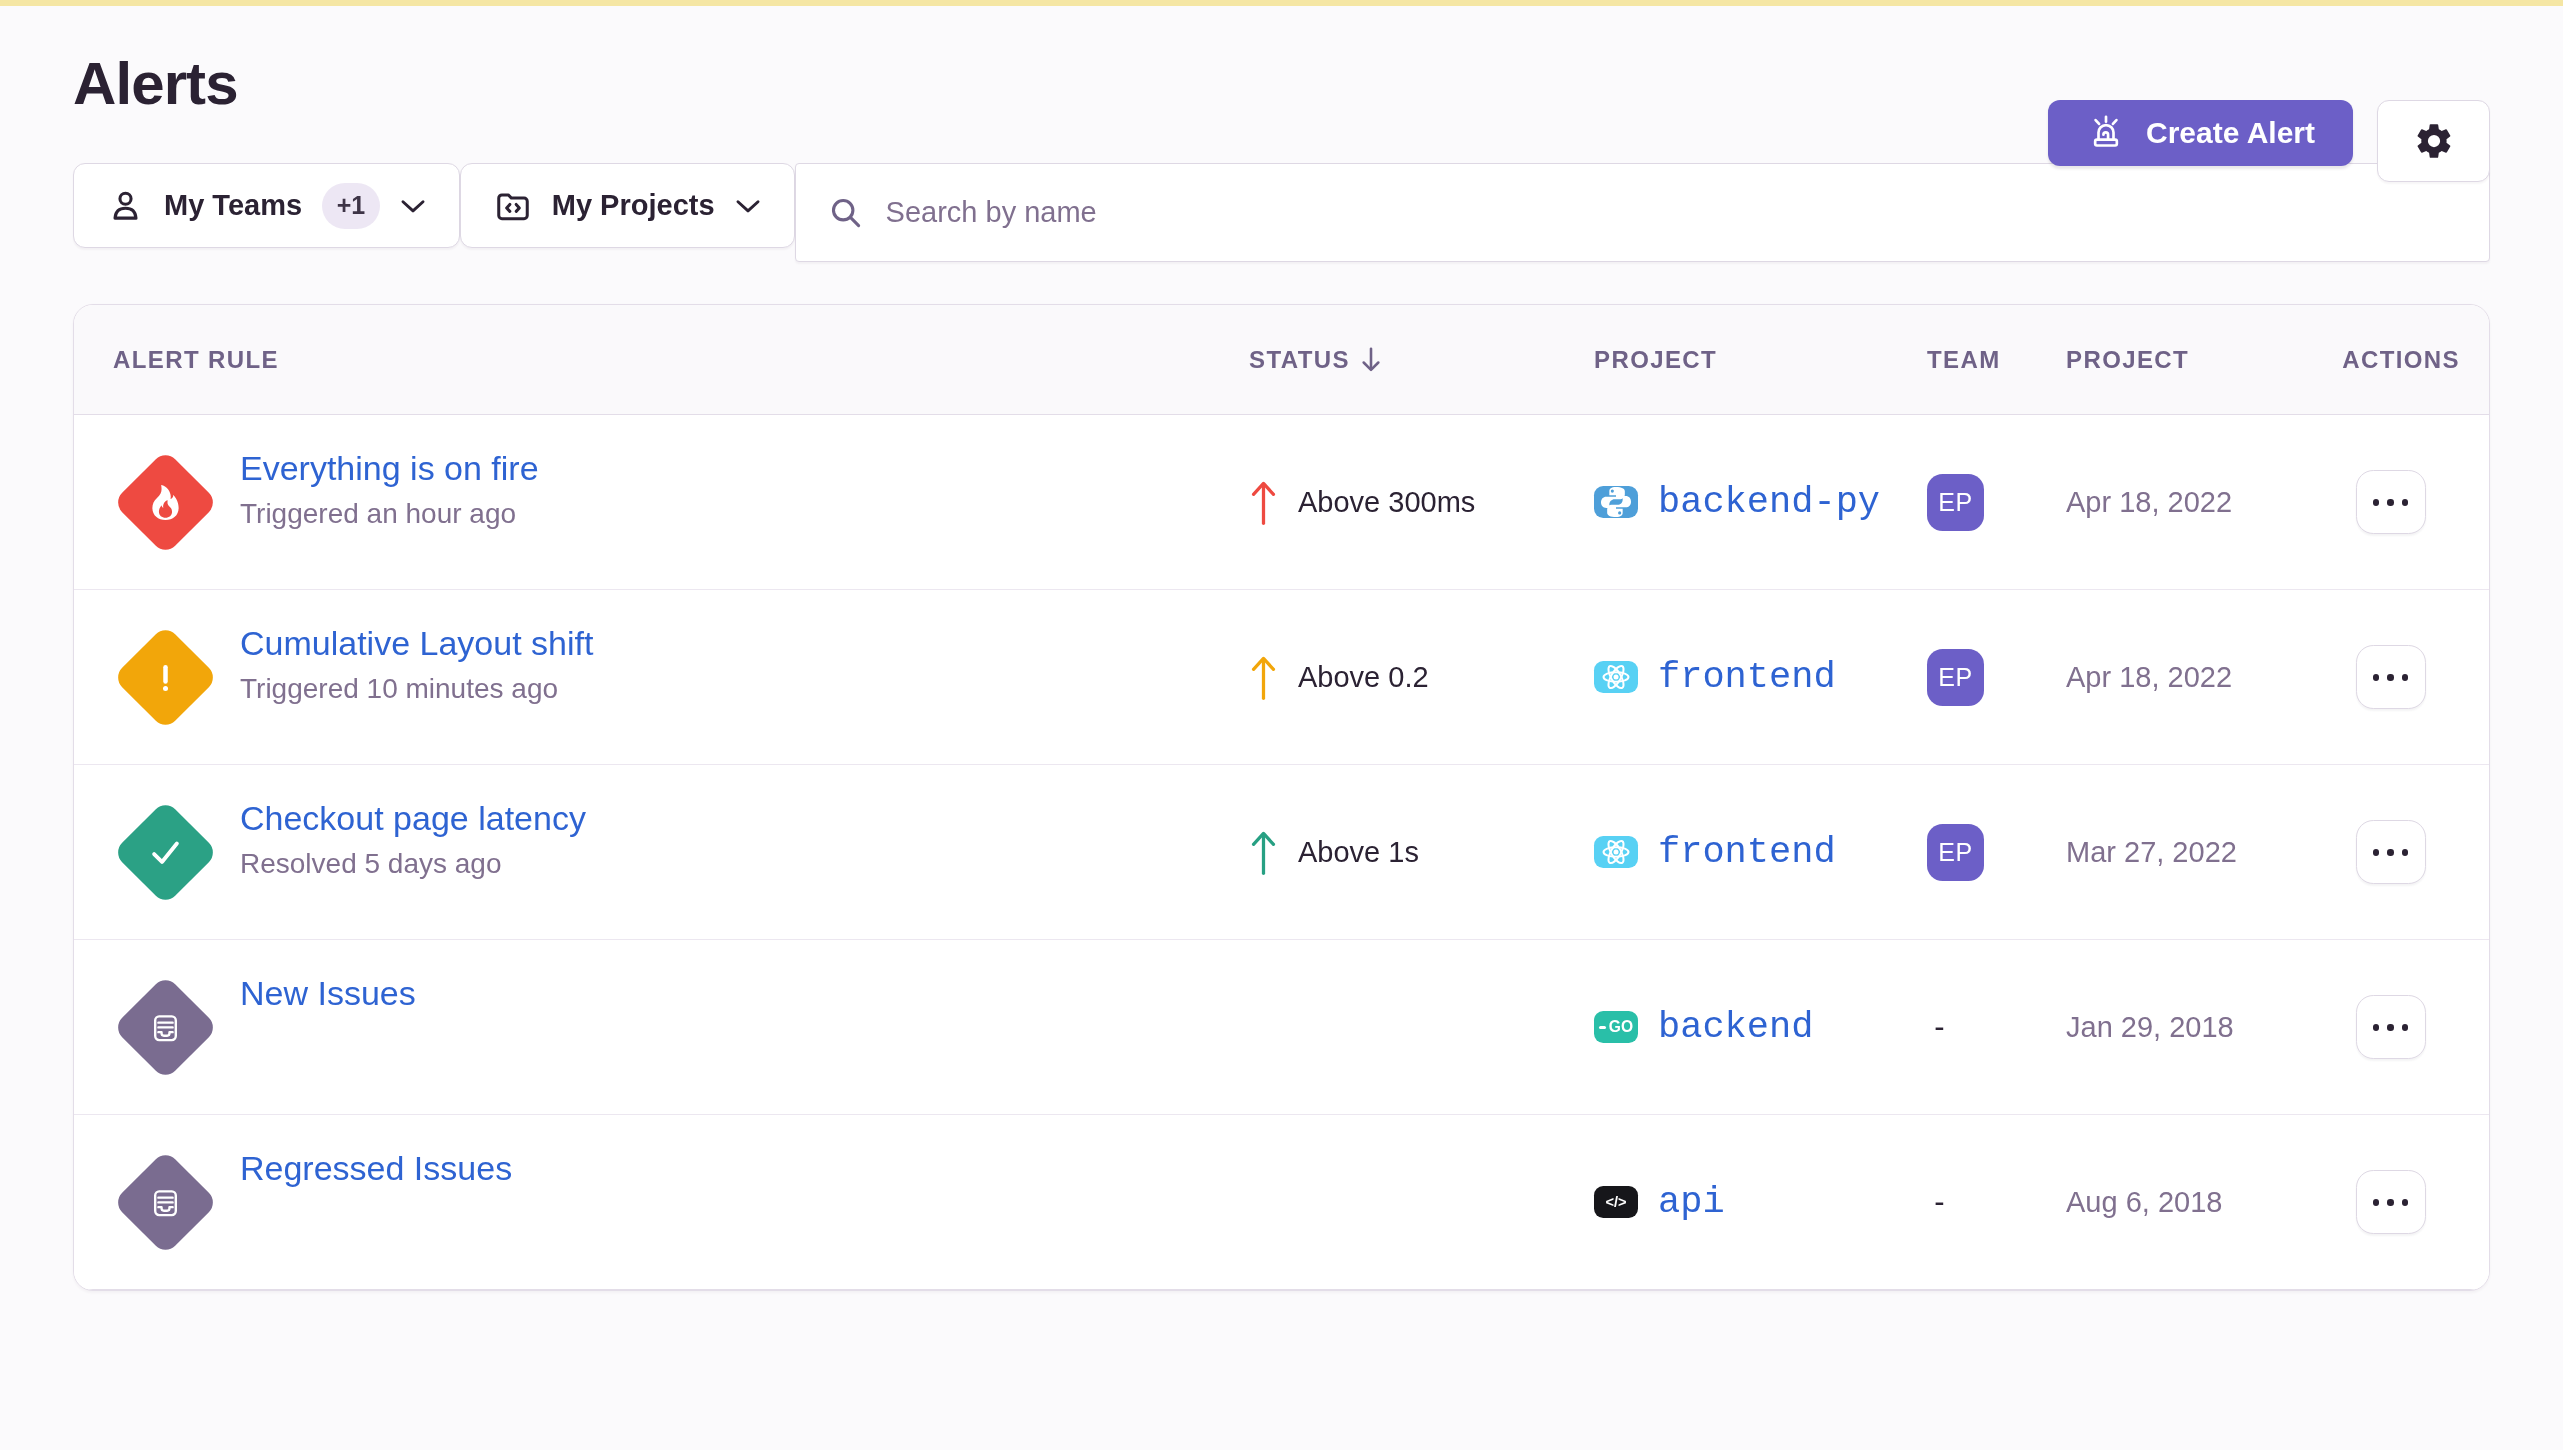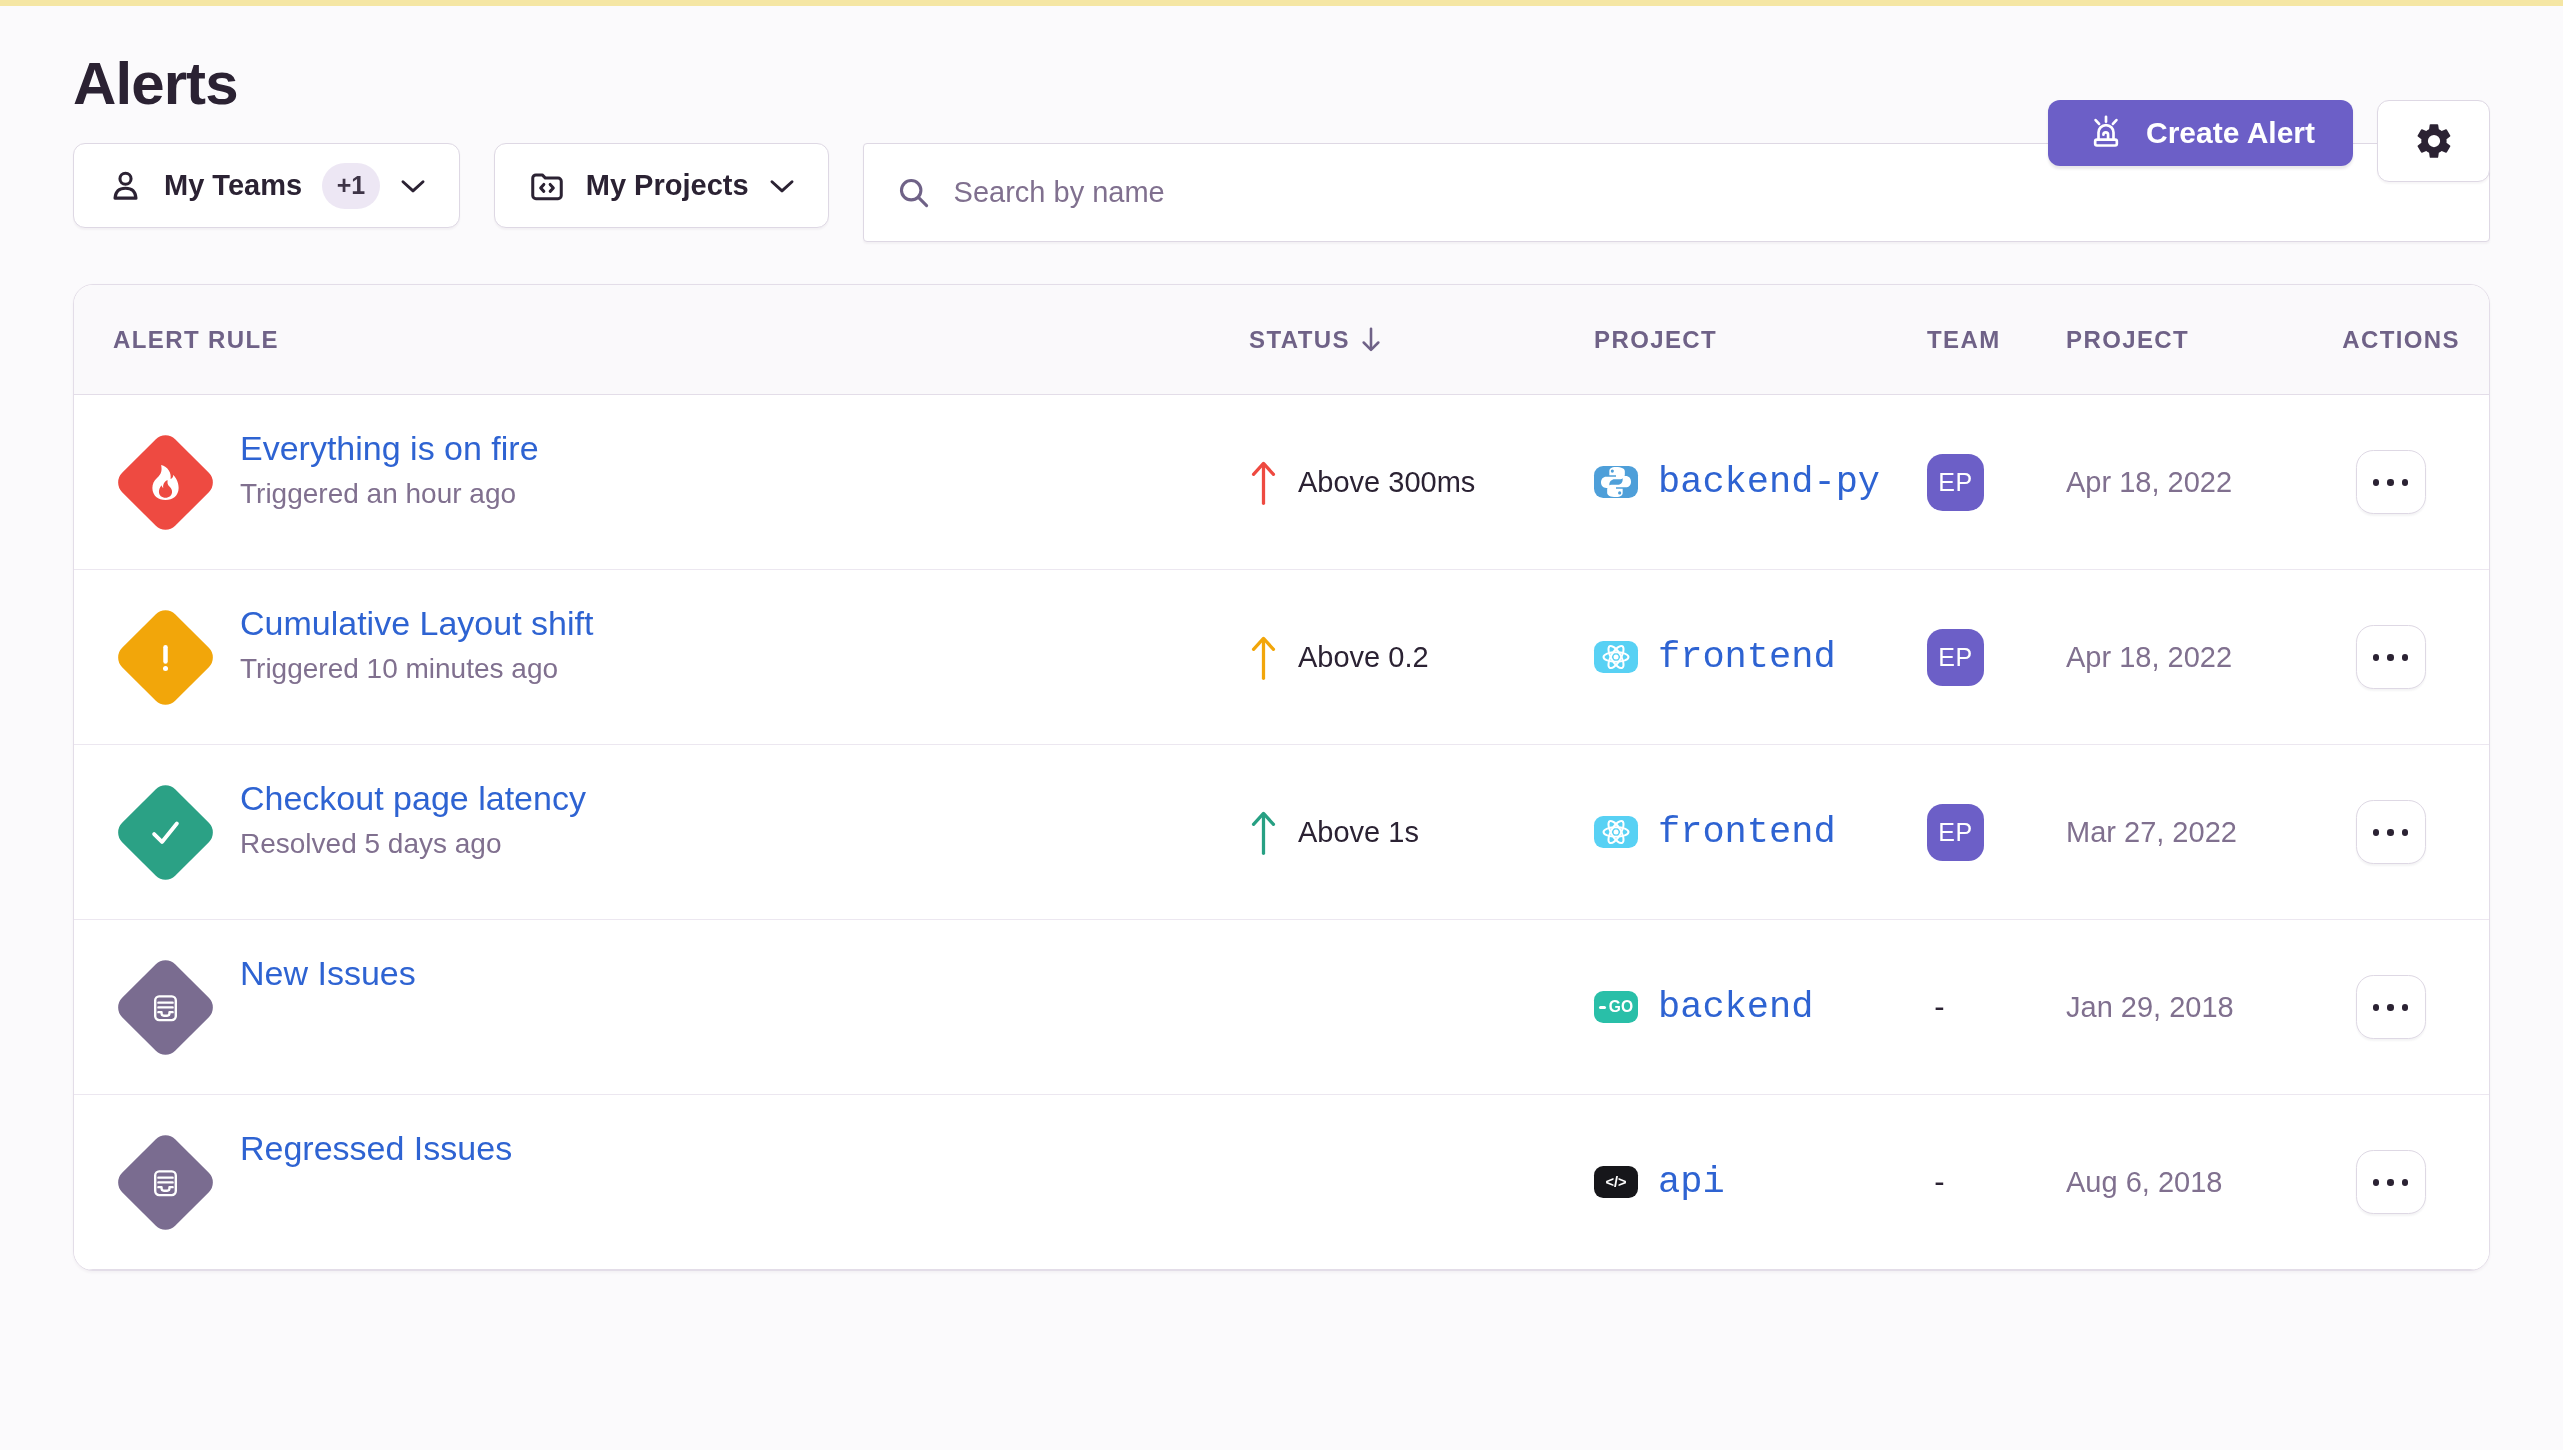--- a/index.html
+++ b/index.html
@@ -27,21 +27,21 @@
     box-shadow: 0 1.8px 1.8px rgba(43,34,51,.04);
   }
 
   
   .tabs { display: flex; gap: 48px; margin: 71px -73px 0; padding: 0 73px; border-bottom: 1.8px solid #E8E2EC; }
   .tab { font-size: 30px; padding-bottom: 26px; color: #80708F; position: relative; cursor: pointer; }
   .tab.active { color: #2B2233; font-weight: 500; }
   .tab.active::after { content:""; position:absolute; left:-2.7px; right:-2.7px; bottom:-6.4px; height:10px; border-radius:6.4px; background:#6C5FC7; }
 
   
-  .filters { display: flex; gap: 34px; margin-top: 29px; }
+  .filters { display: flex; margin-top: 49px; }
   .filter-btn {
     height: 85px; display: inline-flex; align-items: center; gap: 20px; padding: 0 33px;
     background: #fff; border: 1.8px solid #DED8E4; border-radius: 12px; cursor: pointer;
     font-family: inherit; font-size: 29px; font-weight: 600; color: #2B2233;
     box-shadow: 0 1.8px 1.8px rgba(43,34,51,.04);
   }
   .pill-badge { background: #EDE7F4; border-radius: 914px; padding: 8.2px 14.6px; font-size: 25px; font-weight: 600; color: #3E3446; }
   .searchbar {
     flex: 1; height: 99px; display: flex; align-items: center; gap: 22px; padding: 4px 31px;
     background: #fff; border: 1.8px solid #DED8E4; border-radius: 4px;

